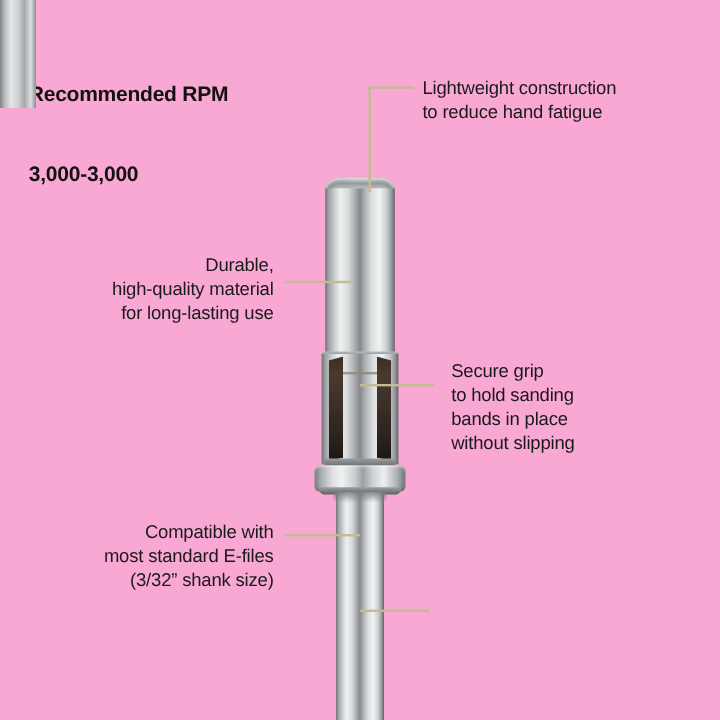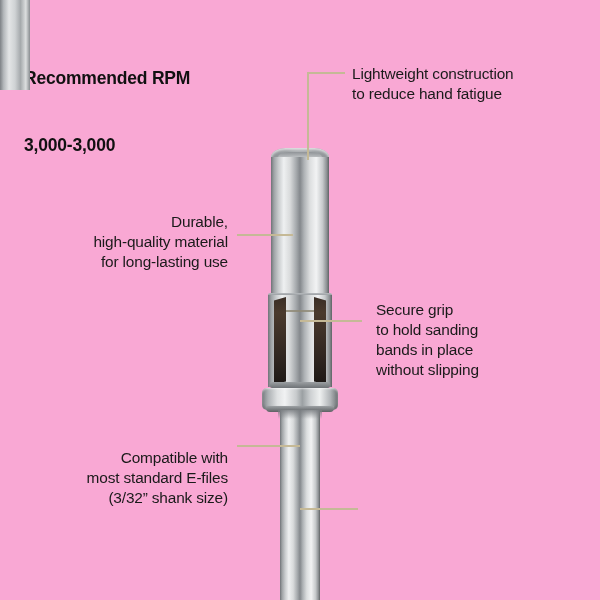--- a/index.html
+++ b/index.html
@@ -261,18 +261,18 @@
 for long-lasting use</div>
 
   <div class="callout right" style="left:352px; top:64px;">Lightweight construction
 to reduce hand fatigue</div>
 
   <div class="callout right" style="left:348px; top:300px;margin-left:28px;">Secure grip
 to hold sanding
 bands in place
 without slipping</div>
 
-  <div class="callout left" style="right:372px; top:448px;">Compatible with
+  <div class="callout left" style="right:372px; top:434px;">Compatible with
 most standard E-files
 (3/32” shank size)</div>
 
 
 </div>
 
 </body></html>

